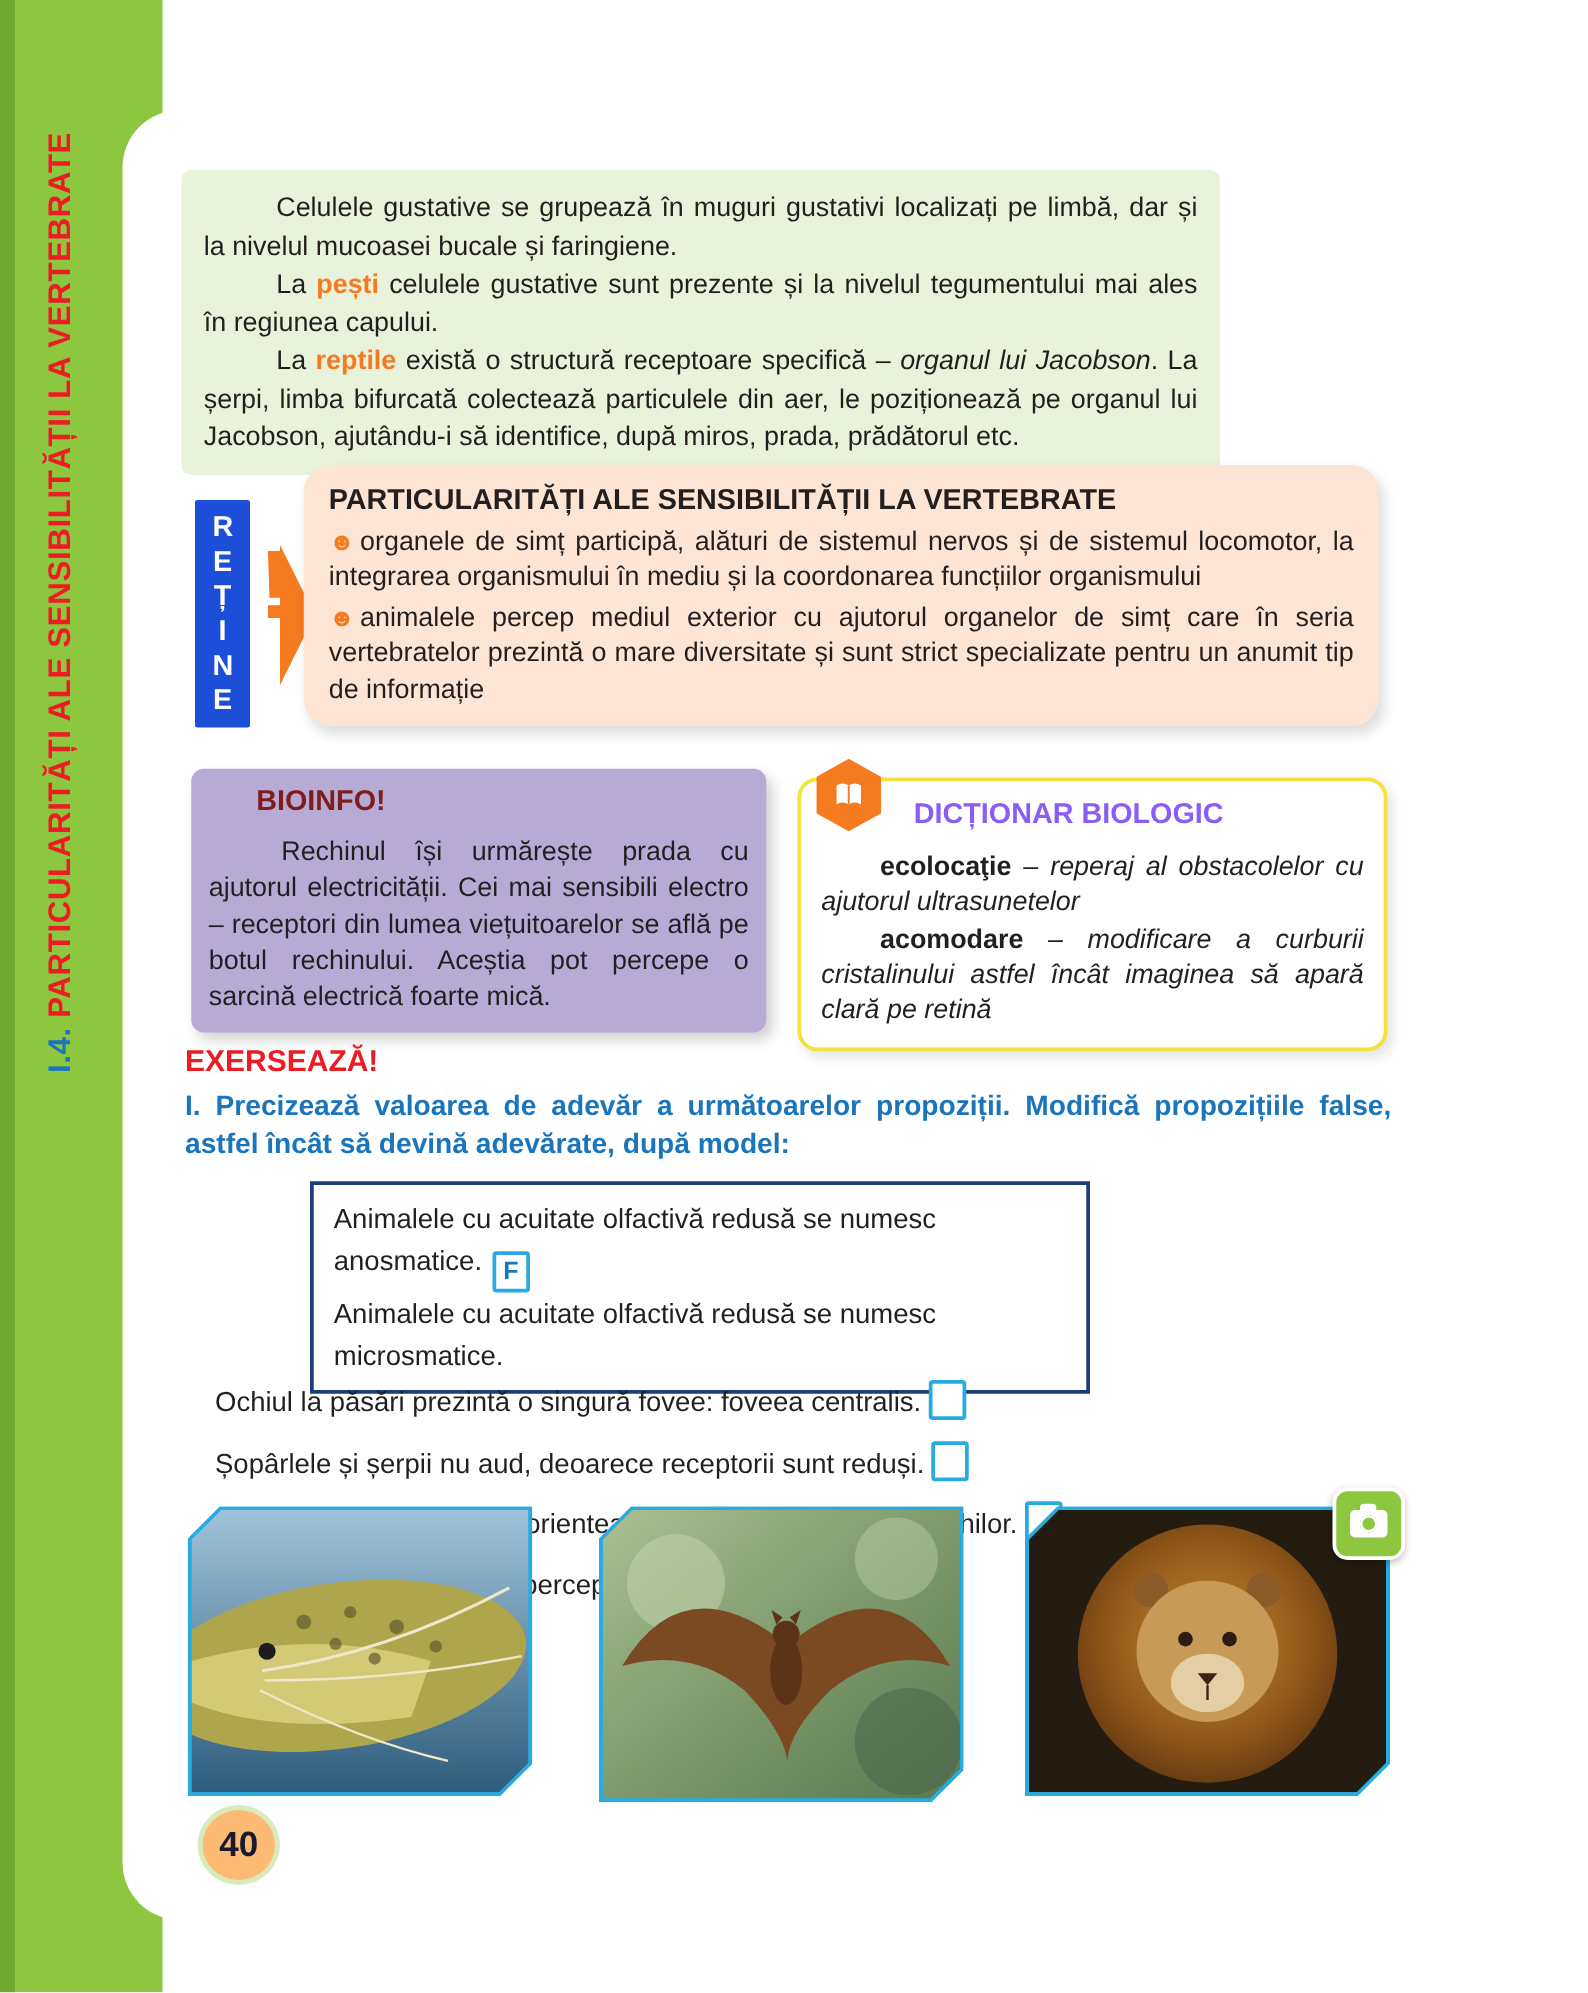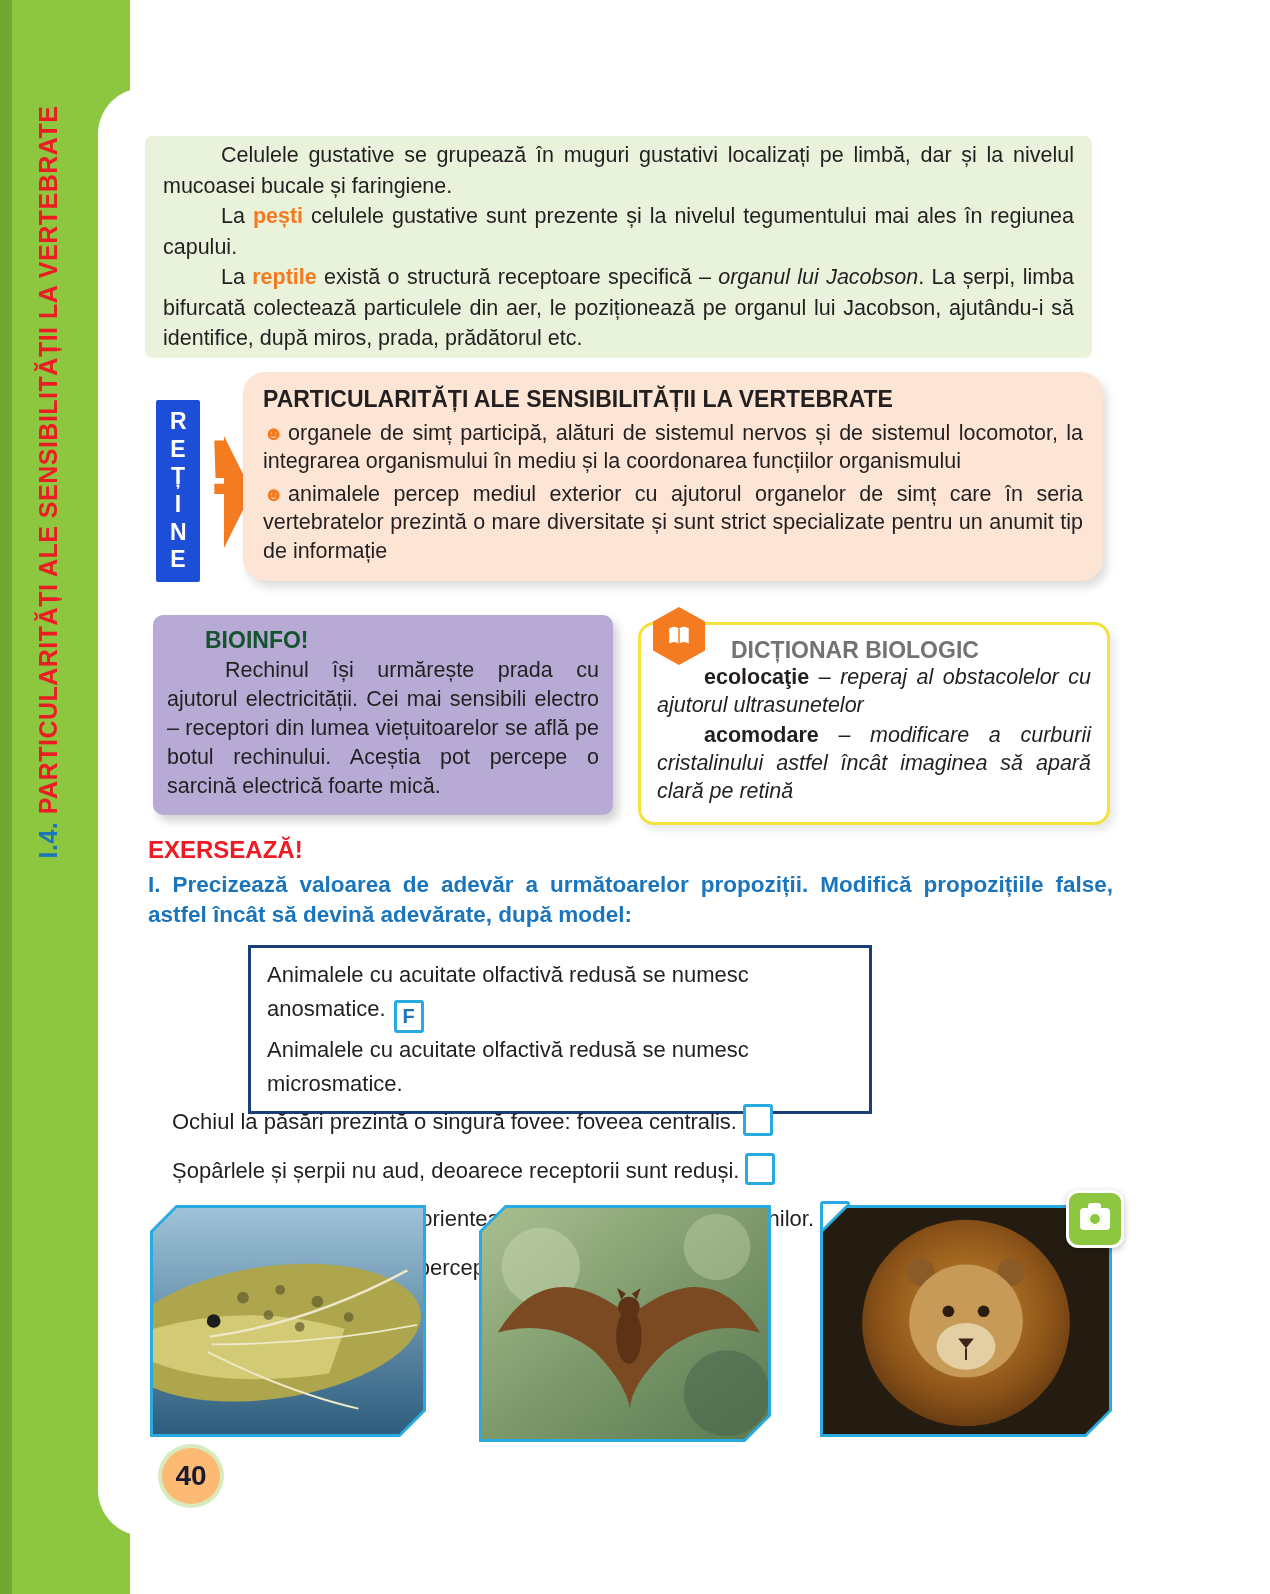--- a/index.html
+++ b/index.html
@@ -15,22 +15,22 @@
         border-radius:46px 6px 6px 46px;}
 
   
   .sidebar-title{position:absolute;left:34px;top:922px;width:880px;
         transform:rotate(-90deg);transform-origin:0 0;
         font-size:25px;font-weight:bold;letter-spacing:.5px;text-align:center;white-space:nowrap;}
   .sidebar-num{color:#1b75bc;}
   .sidebar-text{color:#ed1c24;}
 
   
-  .intro-box{position:absolute;left:145px;top:136px;width:947px;background:#e9f2da;
-        border-radius:8px;padding:4px 18px;box-sizing:border-box;
+  .intro-box{position:absolute;left:145px;top:136px;width:831px;background:#e9f2da;
+        border-radius:8px;padding:15px 18px;box-sizing:border-box;
         font-size:21.5px;line-height:1.42;text-align:justify;}
   .intro-box p{margin:0;text-indent:58px;}
   .orange-term{color:#f47b20;font-weight:bold;}
   .it{font-style:italic;}
 
   
   .retine-bar{position:absolute;left:156px;top:400px;width:44px;height:182px;background:#1d4ed8;
         display:flex;align-items:center;justify-content:center;border-radius:2px;}
   .retine-letters{width:1.25ch;word-break:break-all;text-align:center;color:#fff;
         font-weight:bold;font-size:23px;line-height:1.2;}
@@ -44,31 +44,31 @@
         background:#fce5d4;border-radius:22px;padding:14px 20px 16px 20px;
         box-shadow:4px 6px 10px rgba(0,0,0,.14);}
   .retine-box-title{font-size:23px;font-weight:bold;margin:0 0 6px 0;color:#231f20;}
   .bullet{margin:4px 0 0 0;font-size:21.5px;line-height:1.32;text-align:justify;}
   .bullet-icon{color:#f47b20;font-size:20px;margin-right:4px;}
 
   
   .bioinfo-box{position:absolute;left:153px;top:615px;width:460px;box-sizing:border-box;
         background:#b7abd6;border-radius:10px;padding:12px 14px 14px 14px;
         box-shadow:5px 6px 10px rgba(0,0,0,.18);}
-  .bioinfo-title{margin:0 0 2px 38px;font-size:23px;font-weight:bold;color:#14532d;}
+  .bioinfo-title{margin:0 0 13px 38px;font-size:23px;font-weight:bold;color:#7f1d1d;}
   .bioinfo-text{margin:0;font-size:21.5px;line-height:1.35;text-align:justify;text-indent:58px;}
 
   
   .dict-box{position:absolute;left:638px;top:622px;width:472px;box-sizing:border-box;background:#fff;
         border:3px solid #f2e23a;border-radius:16px;padding:10px 16px 14px 16px;
         box-shadow:4px 5px 9px rgba(0,0,0,.10);}
   .dict-hex{position:absolute;left:12px;top:-18px;width:52px;height:58px;background:#f47b20;
         clip-path:polygon(50% 0,100% 25%,100% 75%,50% 100%,0 75%,0 25%);
         display:flex;align-items:center;justify-content:center;}
-  .dict-title{margin:2px 0 0 74px;font-size:23px;font-weight:bold;color:#737373;}
+  .dict-title{margin:2px 0 16px 74px;font-size:23px;font-weight:bold;color:#8b5cf6;}
   .dict-entry{margin:0 0 2px 0;font-size:21.5px;line-height:1.3;text-align:justify;}
   .dict-term{font-weight:bold;font-style:normal;margin-left:47px;}
   .dict-def{font-style:italic;}
 
   
   .exerseaza{position:absolute;left:148px;top:836px;font-size:24px;font-weight:bold;color:#ed1c24;}
   .instruction{position:absolute;left:148px;top:870px;width:965px;font-size:22.5px;font-weight:bold;
         color:#1b75bc;line-height:1.35;text-align:justify;margin:0;}
   .example-box{position:absolute;left:248px;top:945px;width:624px;box-sizing:border-box;
         border:3px solid #1b3f77;background:#fff;padding:10px 16px;font-size:22px;line-height:1.55;}

